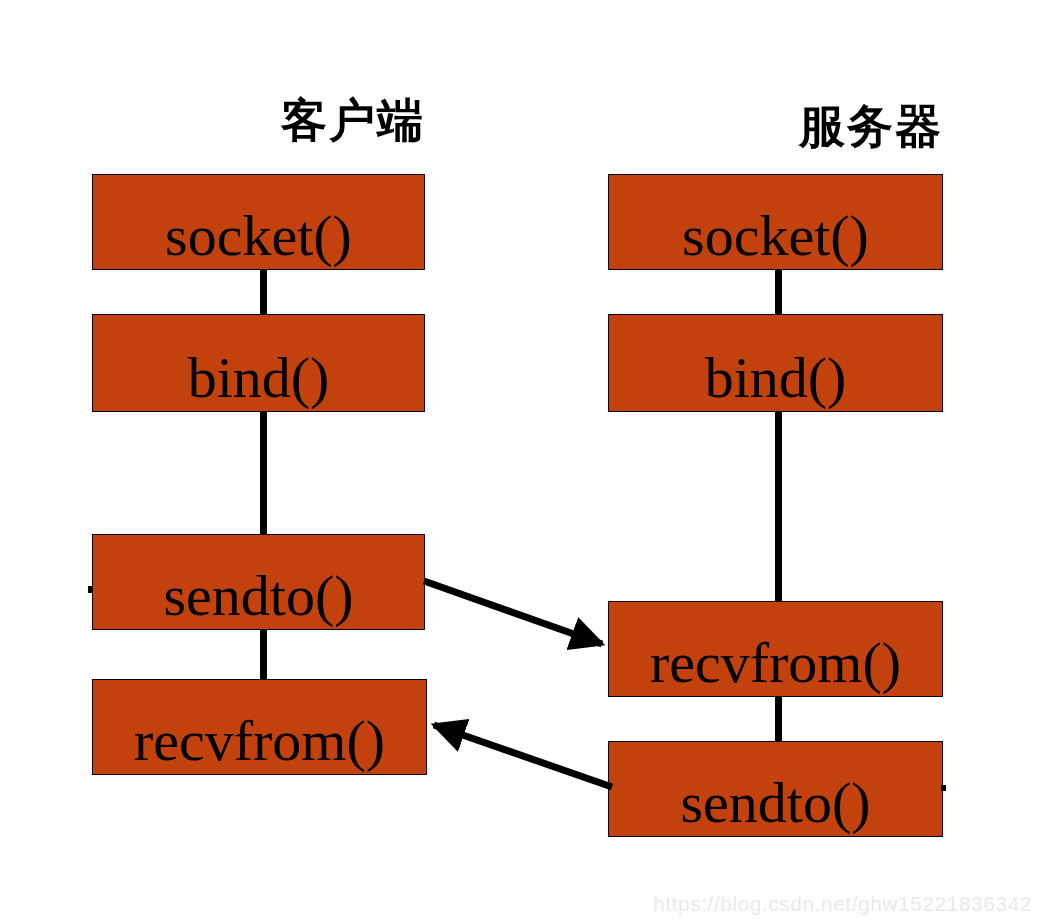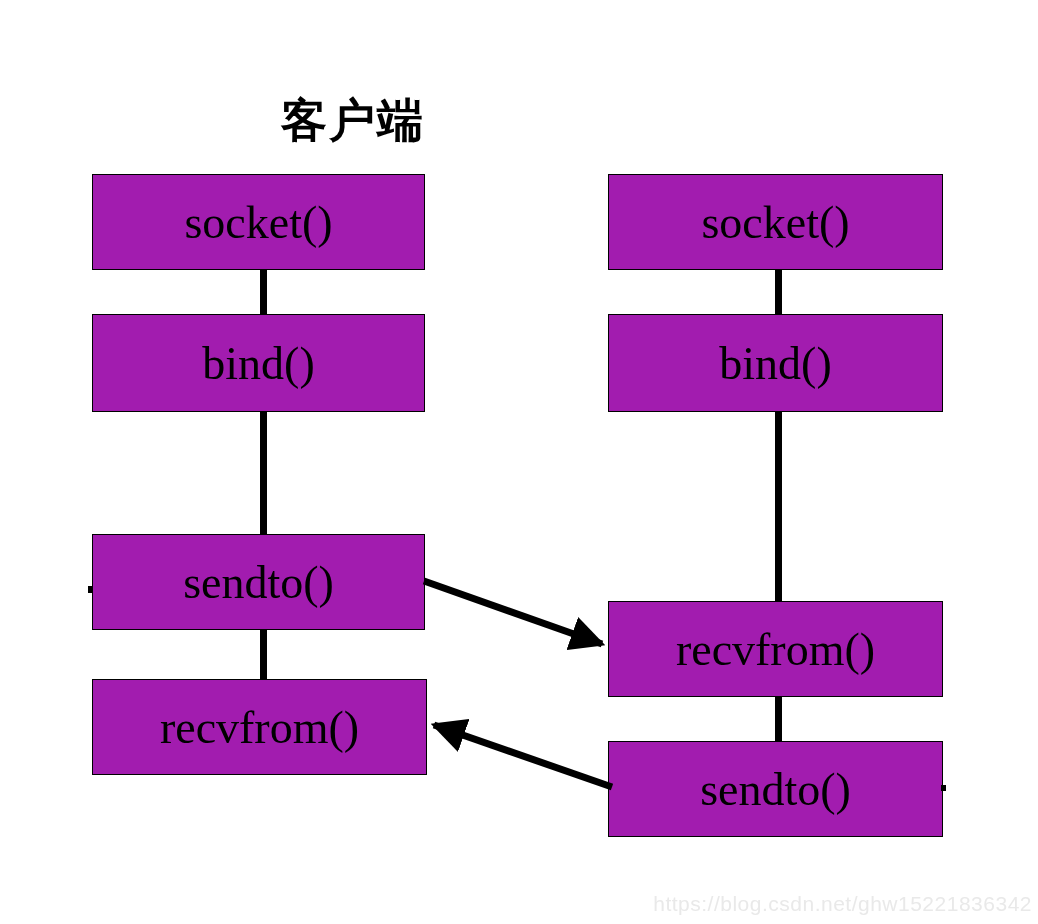--- a/index.html
+++ b/index.html
@@ -22,26 +22,26 @@
     letter-spacing: 2px;
     white-space: nowrap;
   }
   #client-title { left: 92px;  top: 96px;  width: 333px; }
   #server-title { left: 608px; top: 102px; width: 335px; }
 
   .flow-box {
     position: absolute;
     box-sizing: border-box;
     border: 1.5px solid #000000;
-    background: #a21caf;
+    background: #c2410c;
     display: flex;
-    align-items: center;
+    align-items: flex-end;
     justify-content: center;
     font-family: "Liberation Serif", "DejaVu Serif", serif;
-    font-size: 46px;
+    font-size: 58px;
     color: #000000;
     z-index: 2;
   }
   #client-socket-box   { left: 92px;  top: 174px; width: 333px; height: 96px; }
   #client-bind-box     { left: 92px;  top: 314px; width: 333px; height: 98px; }
   #client-sendto-box   { left: 92px;  top: 534px; width: 333px; height: 96px; }
   #client-recvfrom-box { left: 92px;  top: 679px; width: 335px; height: 96px; }
   #server-socket-box   { left: 608px; top: 174px; width: 335px; height: 96px; }
   #server-bind-box     { left: 608px; top: 314px; width: 335px; height: 98px; }
   #server-recvfrom-box { left: 608px; top: 601px; width: 335px; height: 96px; }
@@ -83,20 +83,21 @@
     white-space: nowrap;
   }
 </style>
 </head>
 <body>
 
 <div id="canvas">
 
   <div class="col-title" id="client-title">客户端</div>
 
+  <div class="col-title" id="server-title">服务器</div>
 
   <div class="flow-box" id="client-socket-box">
     <span>socket()</span>
   </div>
   <div class="flow-box" id="client-bind-box">
     <span>bind()</span>
   </div>
   <div class="flow-box" id="client-sendto-box">
     <span>sendto()</span>
   </div>

